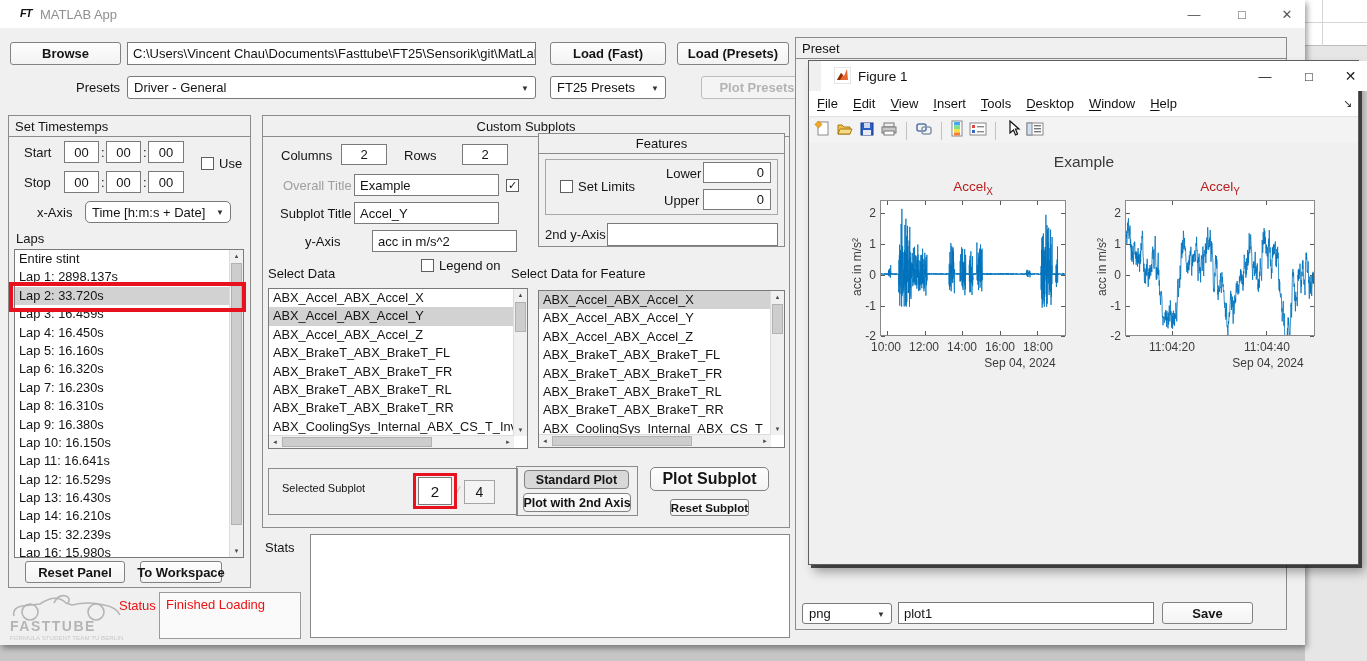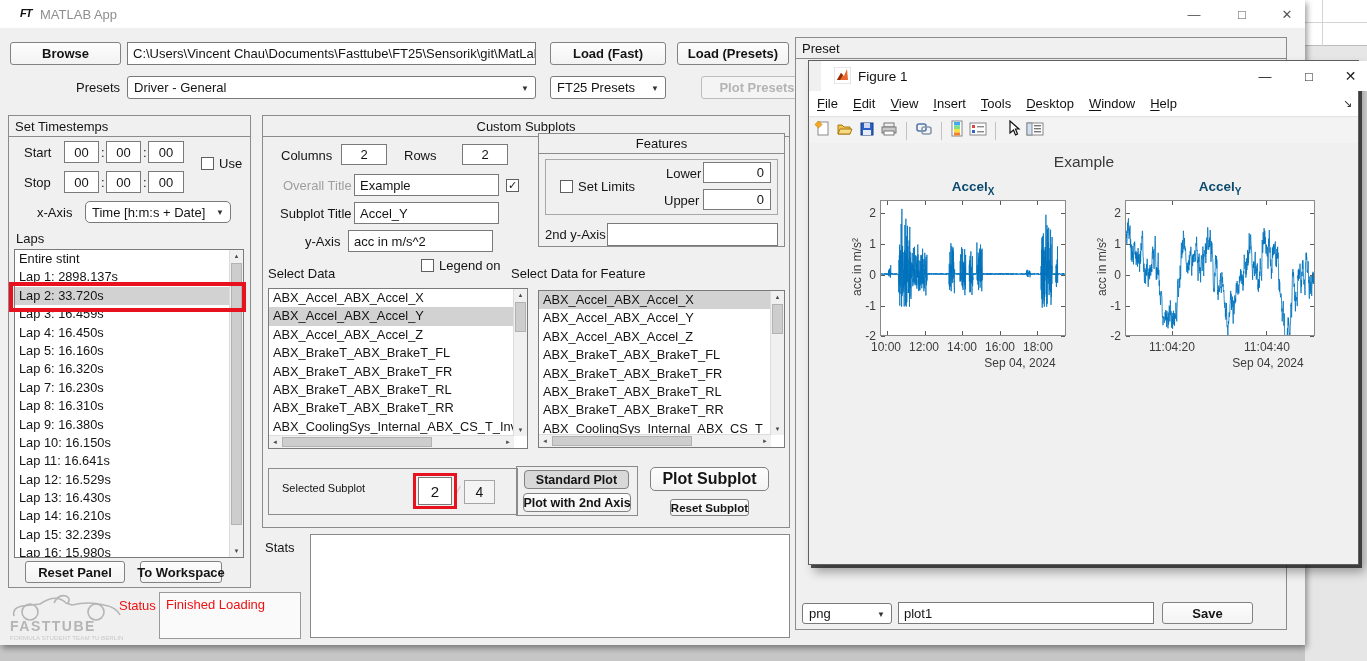--- a/index.html
+++ b/index.html
@@ -33,21 +33,21 @@
   .sbthumb{position:absolute;background:#cdcdcd;border:1px solid #b2b2b2;box-sizing:border-box;}
   .redbox{position:absolute;border:4px solid #E8121F;box-sizing:border-box;z-index:30;}
   .menu-item{font-size:13px;color:#111;}
   .menu-item u{text-underline-offset:2px;}
   .tbsep{width:1px;height:18px;background:#c2c2c2;margin:0 3px;align-self:center;}
   .axes{position:absolute;background:#fff;border:1px solid #8a8a8a;box-sizing:border-box;}
   .tickmark{position:absolute;background:#5a5a5a;}
   .xtick{position:absolute;font-size:12px;color:#3c3c3c;transform:translateX(-50%);white-space:nowrap;}
   .ytick{position:absolute;font-size:12px;color:#3c3c3c;width:22px;text-align:right;}
   .ylab{position:absolute;width:130px;text-align:center;transform:rotate(-90deg);font-size:12px;color:#3c3c3c;}
-  .ptitle{position:absolute;font-size:13.5px;font-weight:bold;color:#0c4a6e;transform:translateX(-50%);white-space:nowrap;}
+  .ptitle{position:absolute;font-size:13.5px;font-weight:normal;color:#b91c1c;transform:translateX(-50%);white-space:nowrap;}
   .ptitle sub{font-size:10px;}
   .wctl{display:flex;align-items:center;justify-content:center;color:#555;font-size:13px;}
 </style>
 </head>
 <body>
 
 <div class="a" style="left:1305px;top:0;width:62px;height:661px;background:#e6e6e6;"></div>
 <div class="a" style="left:1305px;top:0;width:62px;height:46px;background:#fff;border-bottom:1px solid #bcbcbc;">
   <div class="a" style="left:17px;top:0;width:1px;height:46px;background:#d4d4d4;"></div>
   <div class="a" style="left:0;top:22px;width:62px;height:1px;background:#d4d4d4;"></div>
@@ -160,21 +160,21 @@
   <div class="input num" style="left:462px;top:144px;width:46px;height:21px;">2</div>
 
   <span class="label" style="left:283px;top:178px;color:#9f9f9f;">Overall Title</span>
   <div class="input" style="left:354px;top:174px;width:145px;height:22px;">Example</div>
   <div class="chk" style="left:506px;top:179px;">✓</div>
 
   <span class="label" style="left:280px;top:206px;">Subplot Title</span>
   <div class="input" style="left:354px;top:202px;width:145px;height:22px;">Accel_Y</div>
 
   <span class="label" style="left:305px;top:234px;">y-Axis</span>
-  <div class="input" style="left:348px;top:230px;width:145px;height:22px;text-align:center;">acc in m/s^2</div>
+  <div class="input" style="left:372px;top:230px;width:145px;height:22px;text-align:center;">acc in m/s^2</div>
 
   <div class="chk" style="left:421px;top:259px;"></div>
   <span class="label" style="left:439px;top:258px;">Legend on</span>
   <span class="label" style="left:268px;top:266px;">Select Data</span>
 
   <div class="panel" style="left:538px;top:133px;width:247px;height:114px;background:#f0f0f0;">
     <div class="phead center" style="height:20px;">Features</div>
   </div>
   <div class="a" style="left:545px;top:159px;width:233px;height:56px;border:1px solid #a8a8a8;"></div>
   <div class="chk" style="left:560px;top:180px;"></div>

